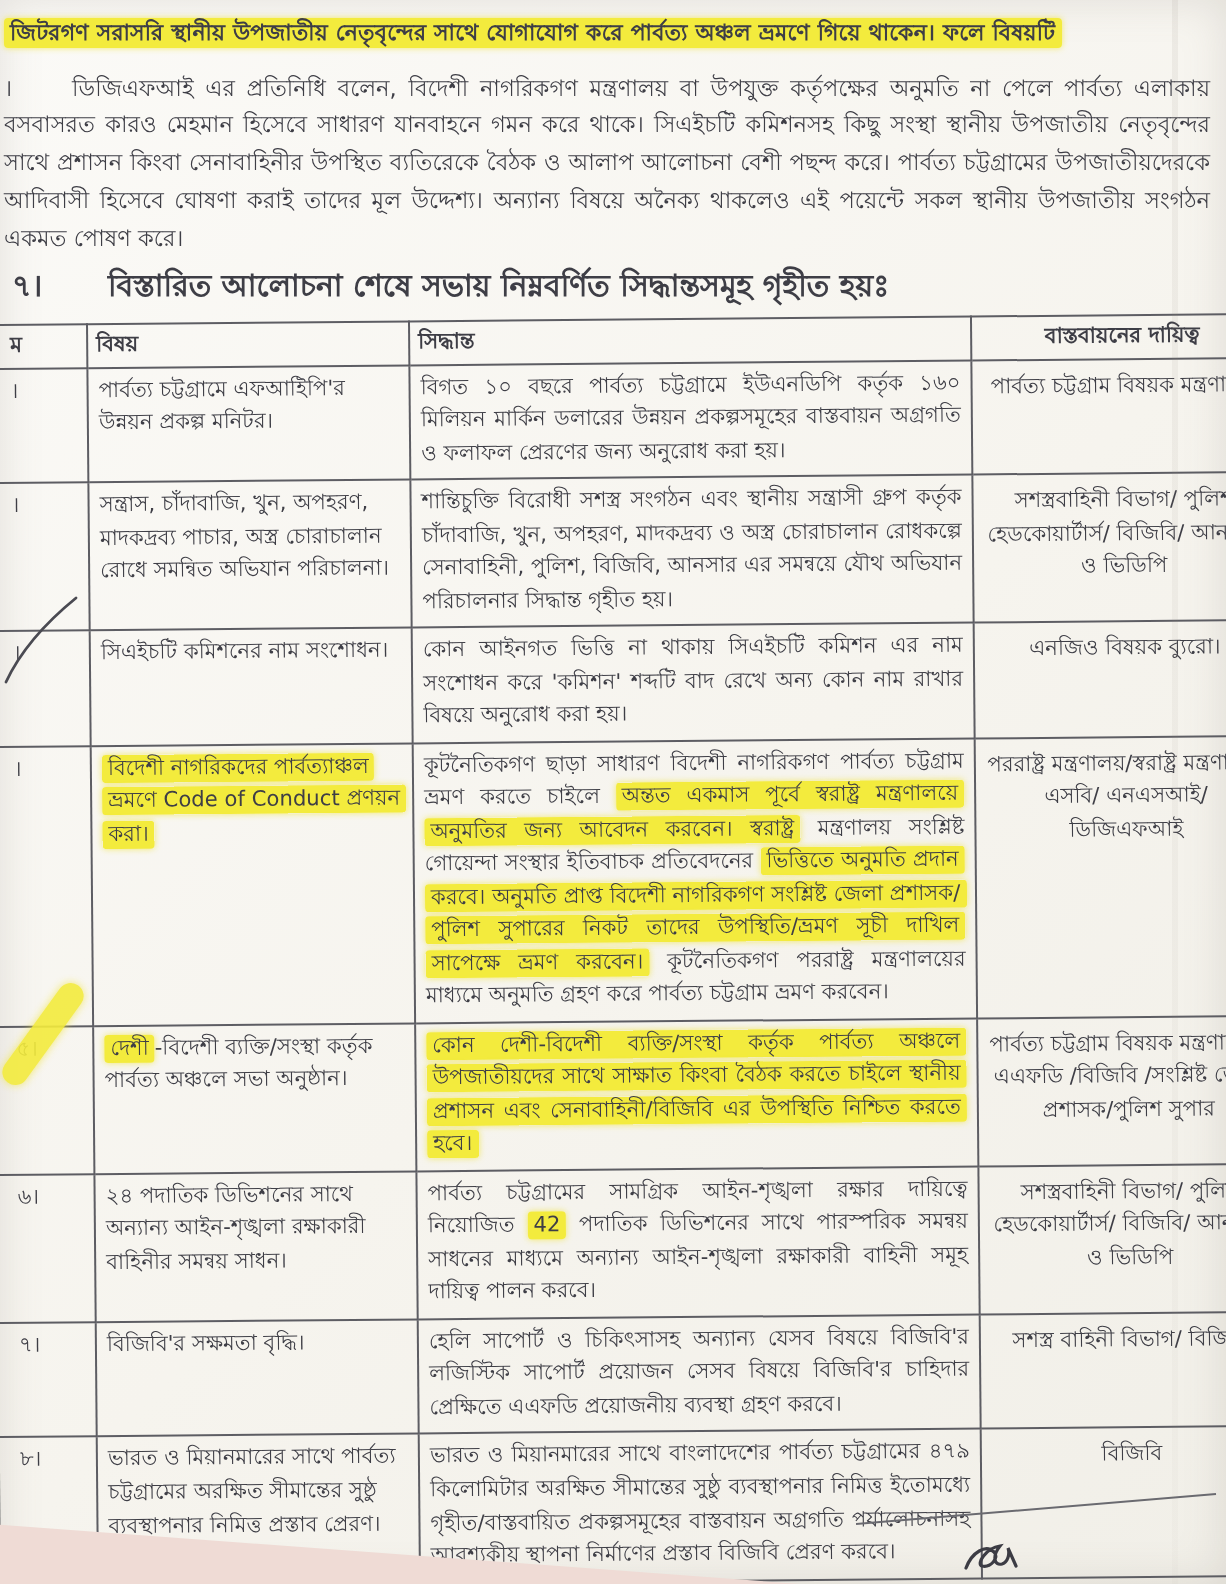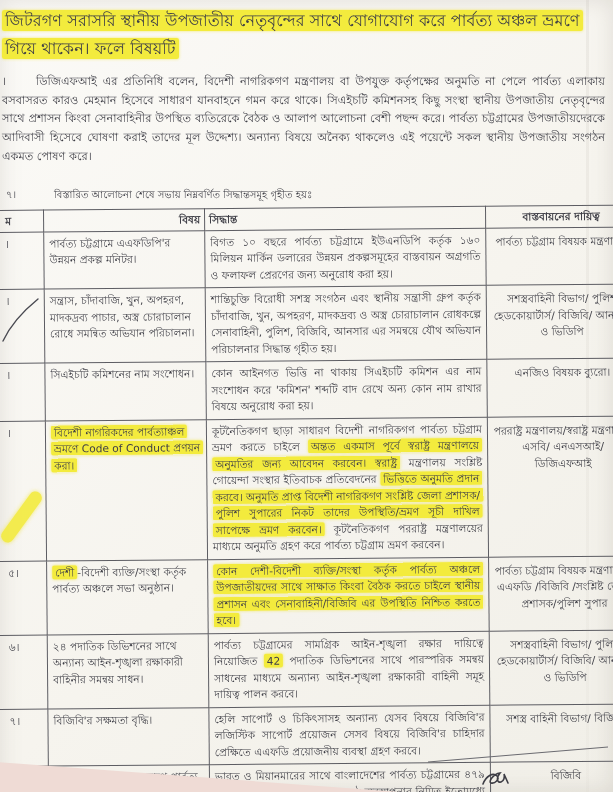--- a/index.html
+++ b/index.html
@@ -9,40 +9,40 @@
     background:#e9e7e2;
   }
   .page{
     position:relative;width:613px;height:792px;overflow:hidden;
     background:linear-gradient(135deg,#fbfaf7 0%,#f6f4ee 55%,#f1efe8 100%);
     color:var(--ink,#3e3e46);
     box-shadow:inset 0 0 22px rgba(120,110,100,.18);
   }
   .content{position:absolute;left:0;top:0;width:613px;}
   
-  .intro{margin:7px 6px 0 2px;font-size:16px;line-height:1.78;font-weight:400;letter-spacing:.1px;}
+  .intro{margin:7px 6px 0 2px;font-size:11px;line-height:1.78;font-weight:700;letter-spacing:.1px;}
   mark,.hl{
     background:var(--hl,#f3eb3d);
     color:inherit;padding:1px 3px;border-radius:2px;
     box-decoration-break:clone;-webkit-box-decoration-break:clone;
     box-shadow:0 0 3px rgba(240,228,60,.75);
   }
   .para{margin:9px 8px 0 2px;font-size:11.3px;line-height:1.66;text-align:justify;}
   .para .lead{margin-right:30px;}
-  .section-line{margin:20px 0 6px 6px;font-size:10px;font-weight:400;}
+  .section-line{margin:2px 0 6px 6px;font-size:15px;font-weight:700;}
   .section-line .num{display:inline-block;min-width:22px;margin-right:26px;}
   
   table{
     border-collapse:collapse;table-layout:fixed;
     width:612px;margin-left:-6px;
     transform:rotate(-0.5deg);transform-origin:6px 0;
     font-size:10.6px;line-height:1.56;
   }
   th,td{border:1.2px solid #5d5d63;padding:3px 5px 4px;vertical-align:top;}
-  thead th{font-weight:600;text-align:right;padding:2px 4px;}
+  thead th{font-weight:600;text-align:left;padding:2px 4px;}
   .c-serial{width:34px;text-align:left;padding-left:10px;}
   .c-subject{width:152px;}
   .c-decision{width:272px;text-align:justify;}
   .c-resp{width:142px;text-align:center;}
   td.c-resp{padding-top:5px;}
   
   .pink-corner{
     position:absolute;left:0;bottom:0;width:400px;height:38px;
     background:var(--corner,#efdbd5);
     clip-path:polygon(0 100%,0 22%,100% 100%);
@@ -81,21 +81,21 @@
         <tr>
           <th class="c-serial">ম</th>
           <th class="c-subject">বিষয়</th>
           <th class="c-decision">সিদ্ধান্ত</th>
           <th class="c-resp">বাস্তবায়নের দায়িত্ব</th>
         </tr>
       </thead>
       <tbody>
           <tr>
             <td class="c-serial"><span>।</span></td>
-            <td class="c-subject"><span>পার্বত্য চট্টগ্রামে এএফডিপি'র উন্নয়ন প্রকল্প মনিটর।</span></td>
+            <td class="c-subject"><span>পার্বত্য চট্টগ্রামে এফআইিপি'র উন্নয়ন প্রকল্প মনিটর।</span></td>
             <td class="c-decision"><span>বিগত ১০ বছরে পার্বত্য চট্টগ্রামে ইউএনডিপি কর্তৃক ১৬০ মিলিয়ন মার্কিন ডলারের উন্নয়ন প্রকল্পসমূহের বাস্তবায়ন অগ্রগতি ও ফলাফল প্রেরণের জন্য অনুরোধ করা হয়।</span></td>
             <td class="c-resp"><span>পার্বত্য চট্টগ্রাম বিষয়ক মন্ত্রণালয়</span></td>
           </tr>
           <tr>
             <td class="c-serial"><span>।</span></td>
             <td class="c-subject"><span>সন্ত্রাস, চাঁদাবাজি, খুন, অপহরণ, মাদকদ্রব্য পাচার, অস্ত্র চোরাচালান রোধে সমন্বিত অভিযান পরিচালনা।</span></td>
             <td class="c-decision"><span>শান্তিচুক্তি বিরোধী সশস্ত্র সংগঠন এবং স্থানীয় সন্ত্রাসী গ্রুপ কর্তৃক চাঁদাবাজি, খুন, অপহরণ, মাদকদ্রব্য ও অস্ত্র চোরাচালান রোধকল্পে সেনাবাহিনী, পুলিশ, বিজিবি, আনসার এর সমন্বয়ে যৌথ অভিযান পরিচালনার সিদ্ধান্ত গৃহীত হয়।</span></td>
             <td class="c-resp"><span>সশস্ত্রবাহিনী বিভাগ/ পুলিশ হেডকোয়ার্টার্স/ বিজিবি/ আনসার ও ভিডিপি</span></td>
           </tr>
           <tr>

